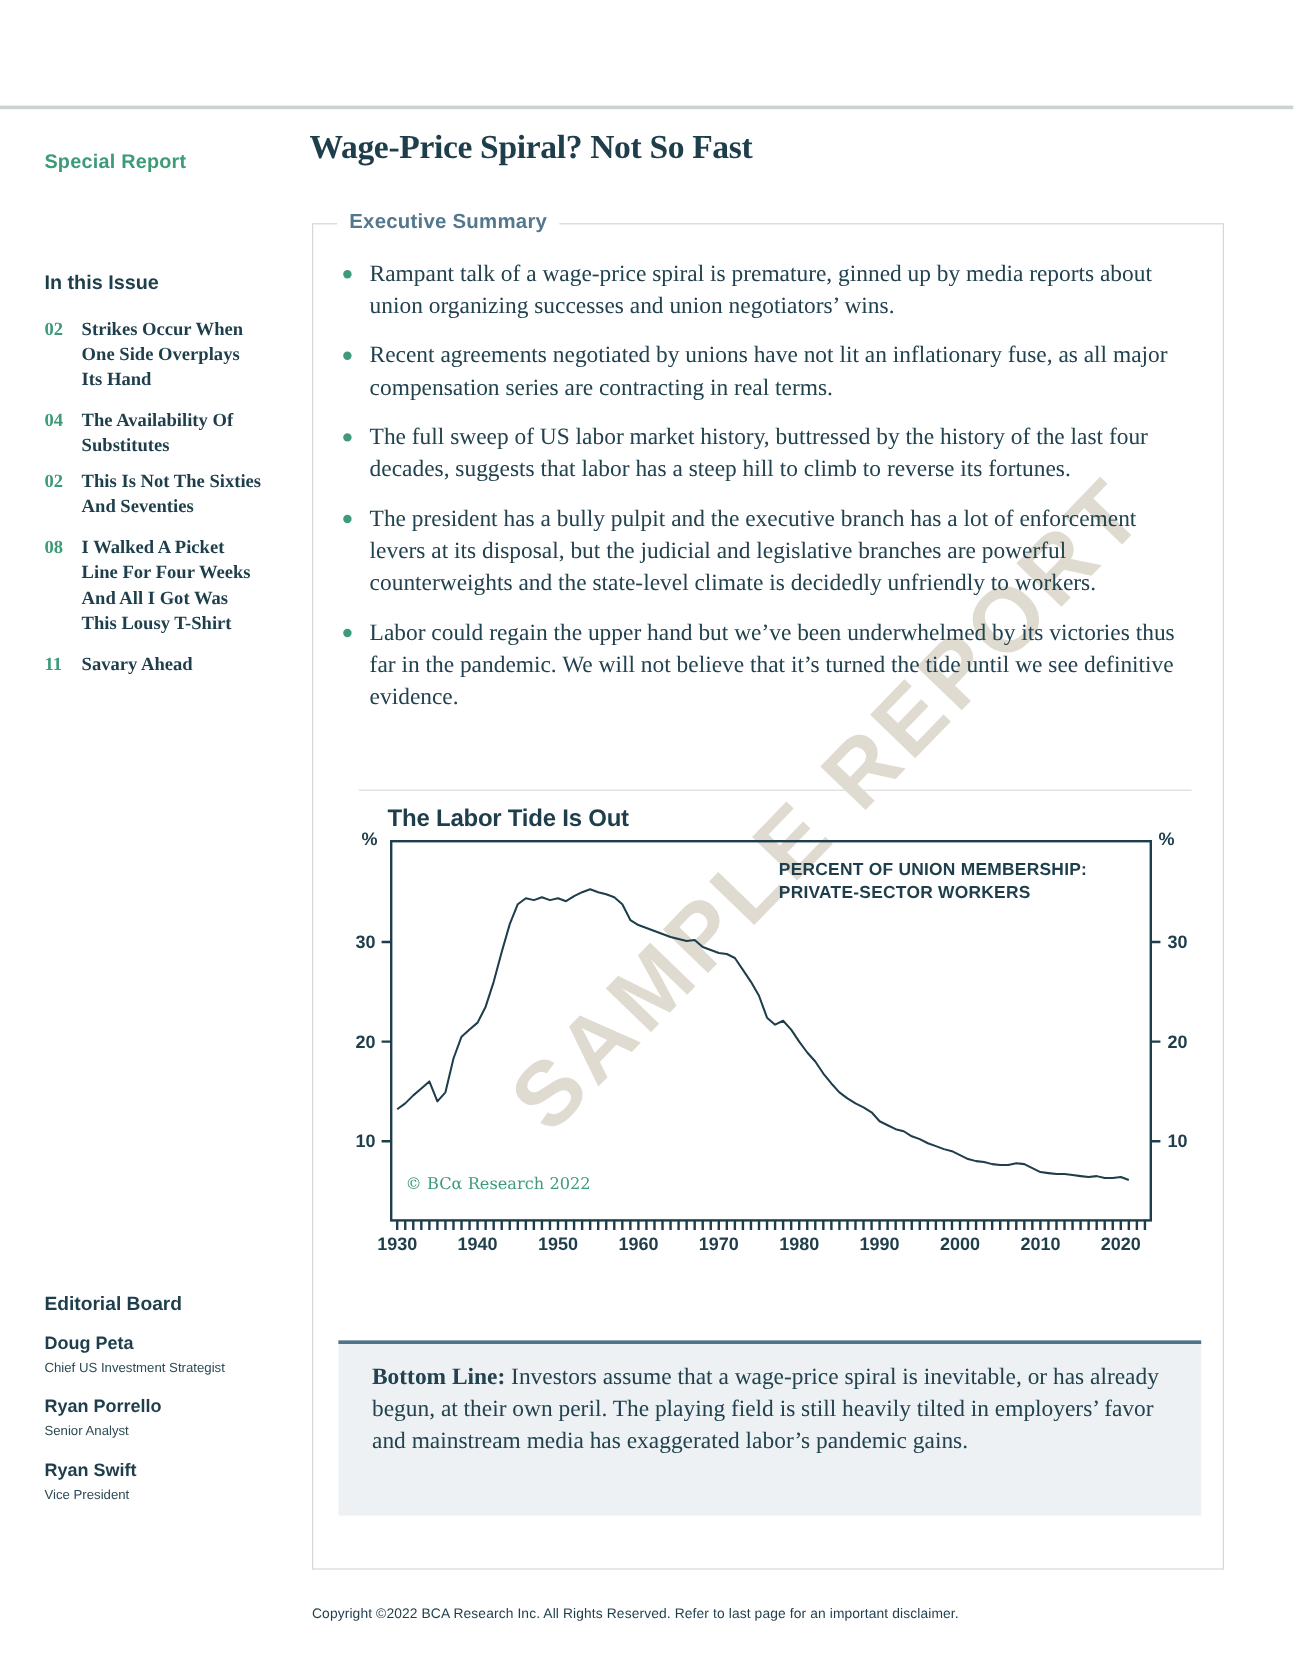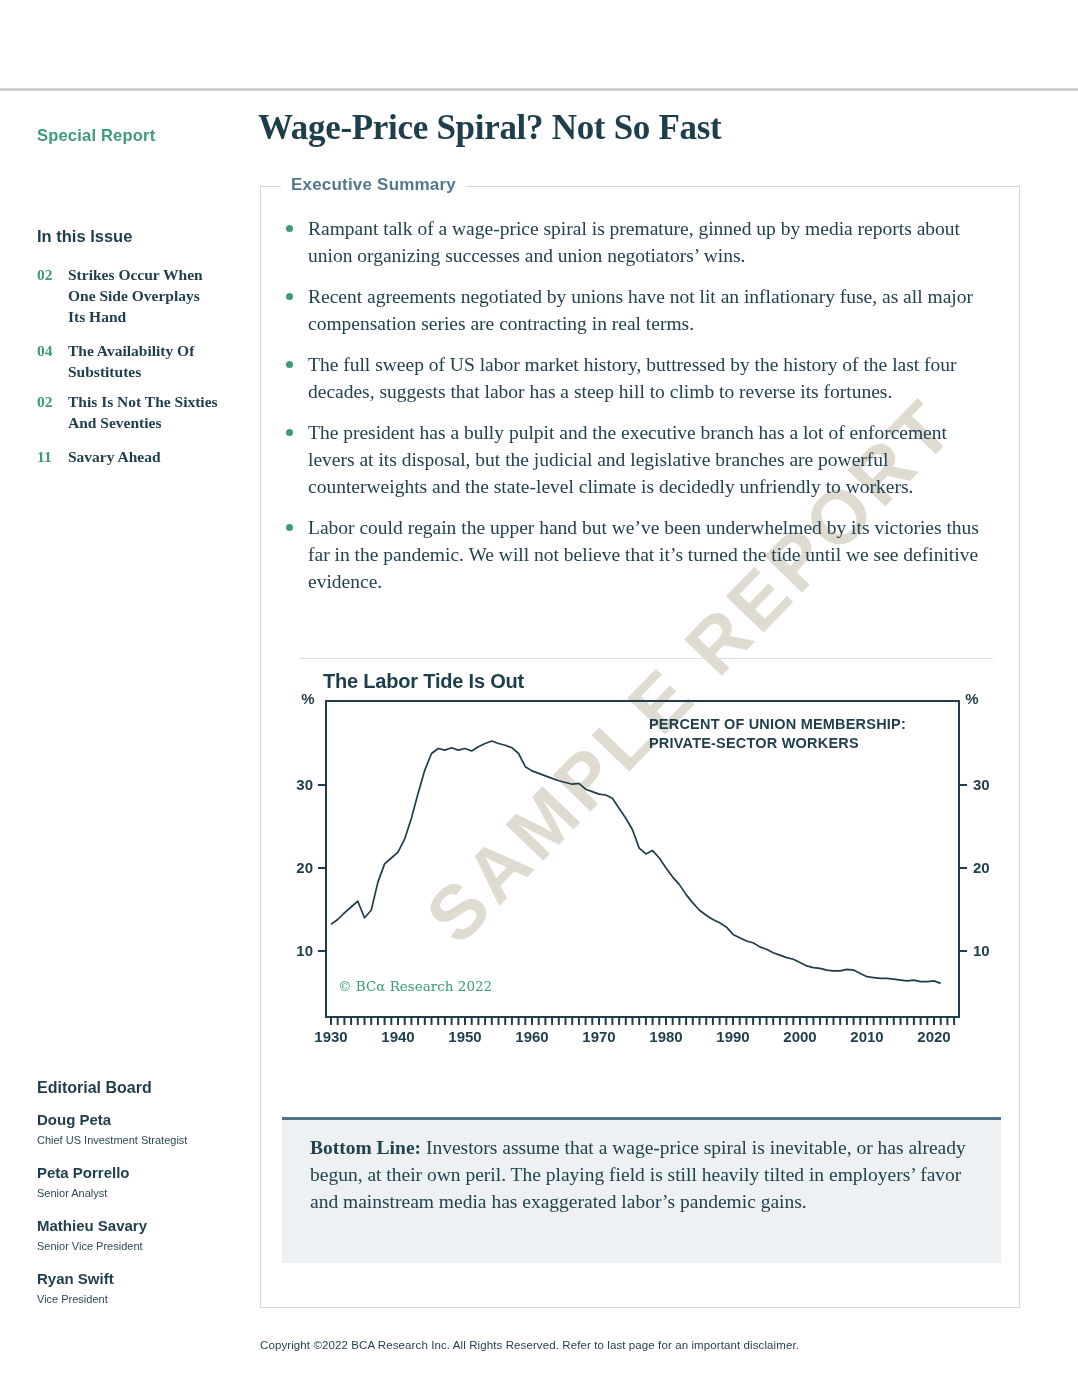--- a/index.html
+++ b/index.html
@@ -36,21 +36,21 @@
   .toc-title{width:150px;color:var(--dark);font-family:"Liberation Serif","DejaVu Serif",serif;font-weight:bold;font-size:15.5px;line-height:21px;}
   .toc-title.clipped{height:38px;overflow:hidden;}
   .board-title{position:absolute;left:37px;top:1079px;color:var(--dark);font-size:16px;font-weight:bold;}
   .board{position:absolute;left:37px;top:1110px;width:200px;}
   .board-member{margin-bottom:13px;}
   .board-name{font-size:15px;font-weight:bold;color:var(--dark);line-height:20px;}
   .board-role{font-size:11px;color:#2c4a55;line-height:20px;}
 
   
   .doc-title{position:absolute;left:258px;top:108px;width:620px;color:var(--dark);
-    font-family:"Liberation Serif","DejaVu Serif",serif;font-weight:bold;font-size:35px;letter-spacing:-.3px;}
+    font-family:"Liberation Serif","DejaVu Serif",serif;font-weight:bold;font-size:28px;letter-spacing:-.3px;}
 
   .summary-box{position:absolute;left:260px;top:186px;width:760px;height:1122px;border:1.5px solid var(--border);background:#fff;}
   .summary-legend{position:absolute;left:20px;top:-12px;background:#fff;padding:0 10px;color:var(--slate);font-size:17px;font-weight:bold;letter-spacing:.2px;}
 
   .watermark{position:absolute;left:148px;top:712px;transform:rotate(-46deg);transform-origin:0 0;
     font-size:76px;font-weight:bold;letter-spacing:5px;color:var(--watermark);opacity:.85;white-space:nowrap;z-index:0;}
 
   .bullets{position:absolute;left:22px;top:28px;width:715px;list-style:none;z-index:1;}
   .bullets li{position:relative;padding-left:25px;margin-bottom:14px;
     font-family:"Liberation Serif","DejaVu Serif",serif;font-size:19.5px;line-height:27px;color:var(--text);}
@@ -91,38 +91,38 @@
     </div>
     <div class="toc-item">
       <div class="toc-page">04</div>
       <div class="toc-title clipped">The Availability Of Substitutes</div>
     </div>
     <div class="toc-item">
       <div class="toc-page">02</div>
       <div class="toc-title">This Is Not The Sixties And Seventies</div>
     </div>
     <div class="toc-item">
+      <div class="toc-page">08</div>
+      <div class="toc-title">I Walked A Picket Line For Four Weeks And All I Got Was This Lousy T-Shirt</div>
+    </div>
+    <div class="toc-item">
       <div class="toc-page">11</div>
       <div class="toc-title">Savary Ahead</div>
     </div>
   </div>
 
   <div class="board-title">Editorial Board</div>
   <div class="board">
     <div class="board-member">
       <div class="board-name">Doug Peta</div>
       <div class="board-role">Chief US Investment Strategist</div>
     </div>
     <div class="board-member">
-      <div class="board-name">Peta Porrello</div>
+      <div class="board-name">Ryan Porrello</div>
       <div class="board-role">Senior Analyst</div>
-    </div>
-    <div class="board-member">
-      <div class="board-name">Mathieu Savary</div>
-      <div class="board-role">Senior Vice President</div>
     </div>
     <div class="board-member">
       <div class="board-name">Ryan Swift</div>
       <div class="board-role">Vice President</div>
     </div>
   </div>
 
   <h1 class="doc-title">Wage-Price Spiral? Not So Fast</h1>
 
   <div class="summary-box">

